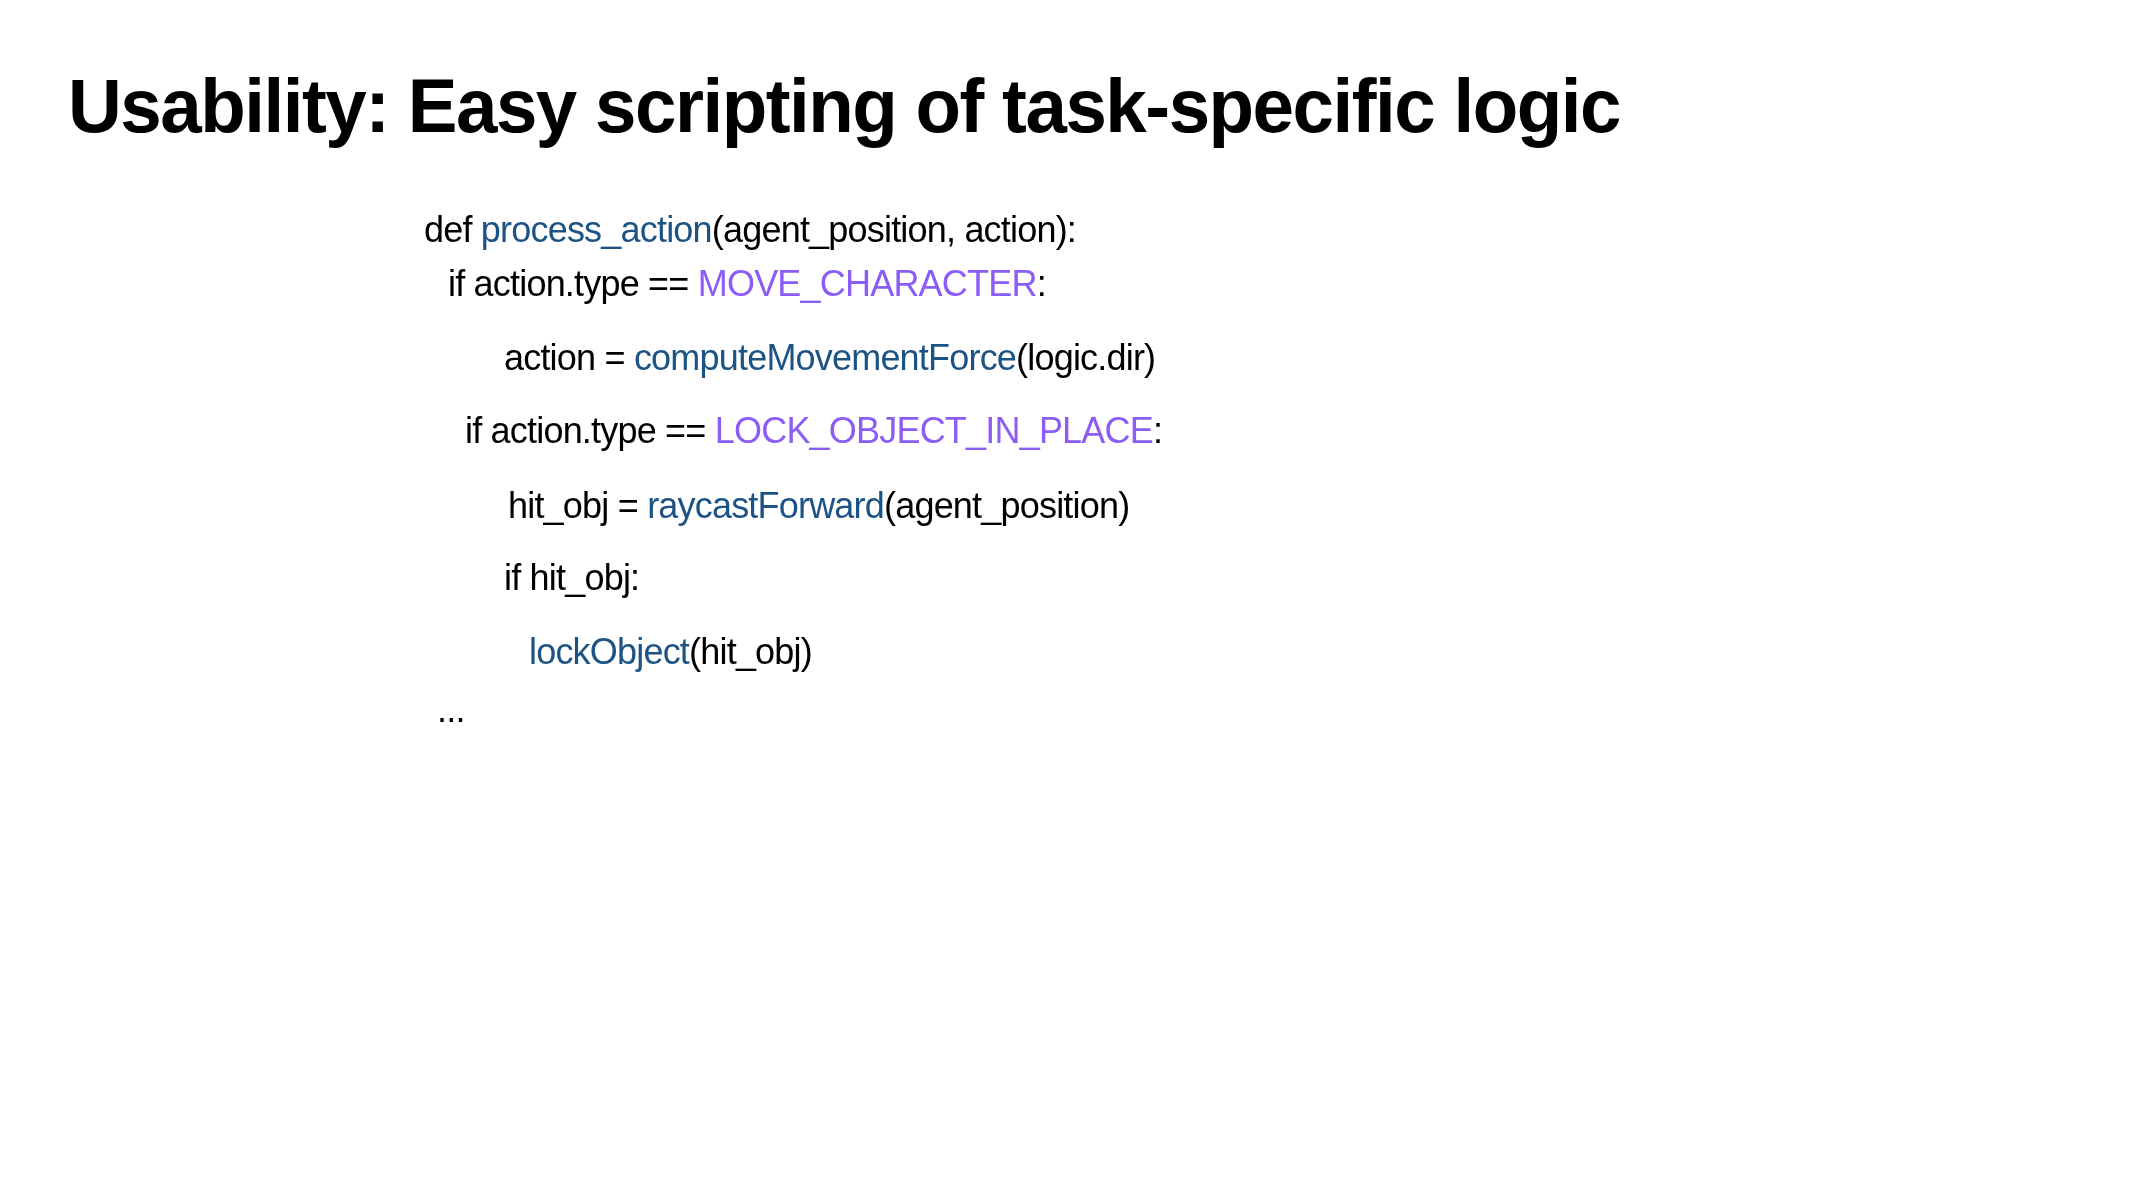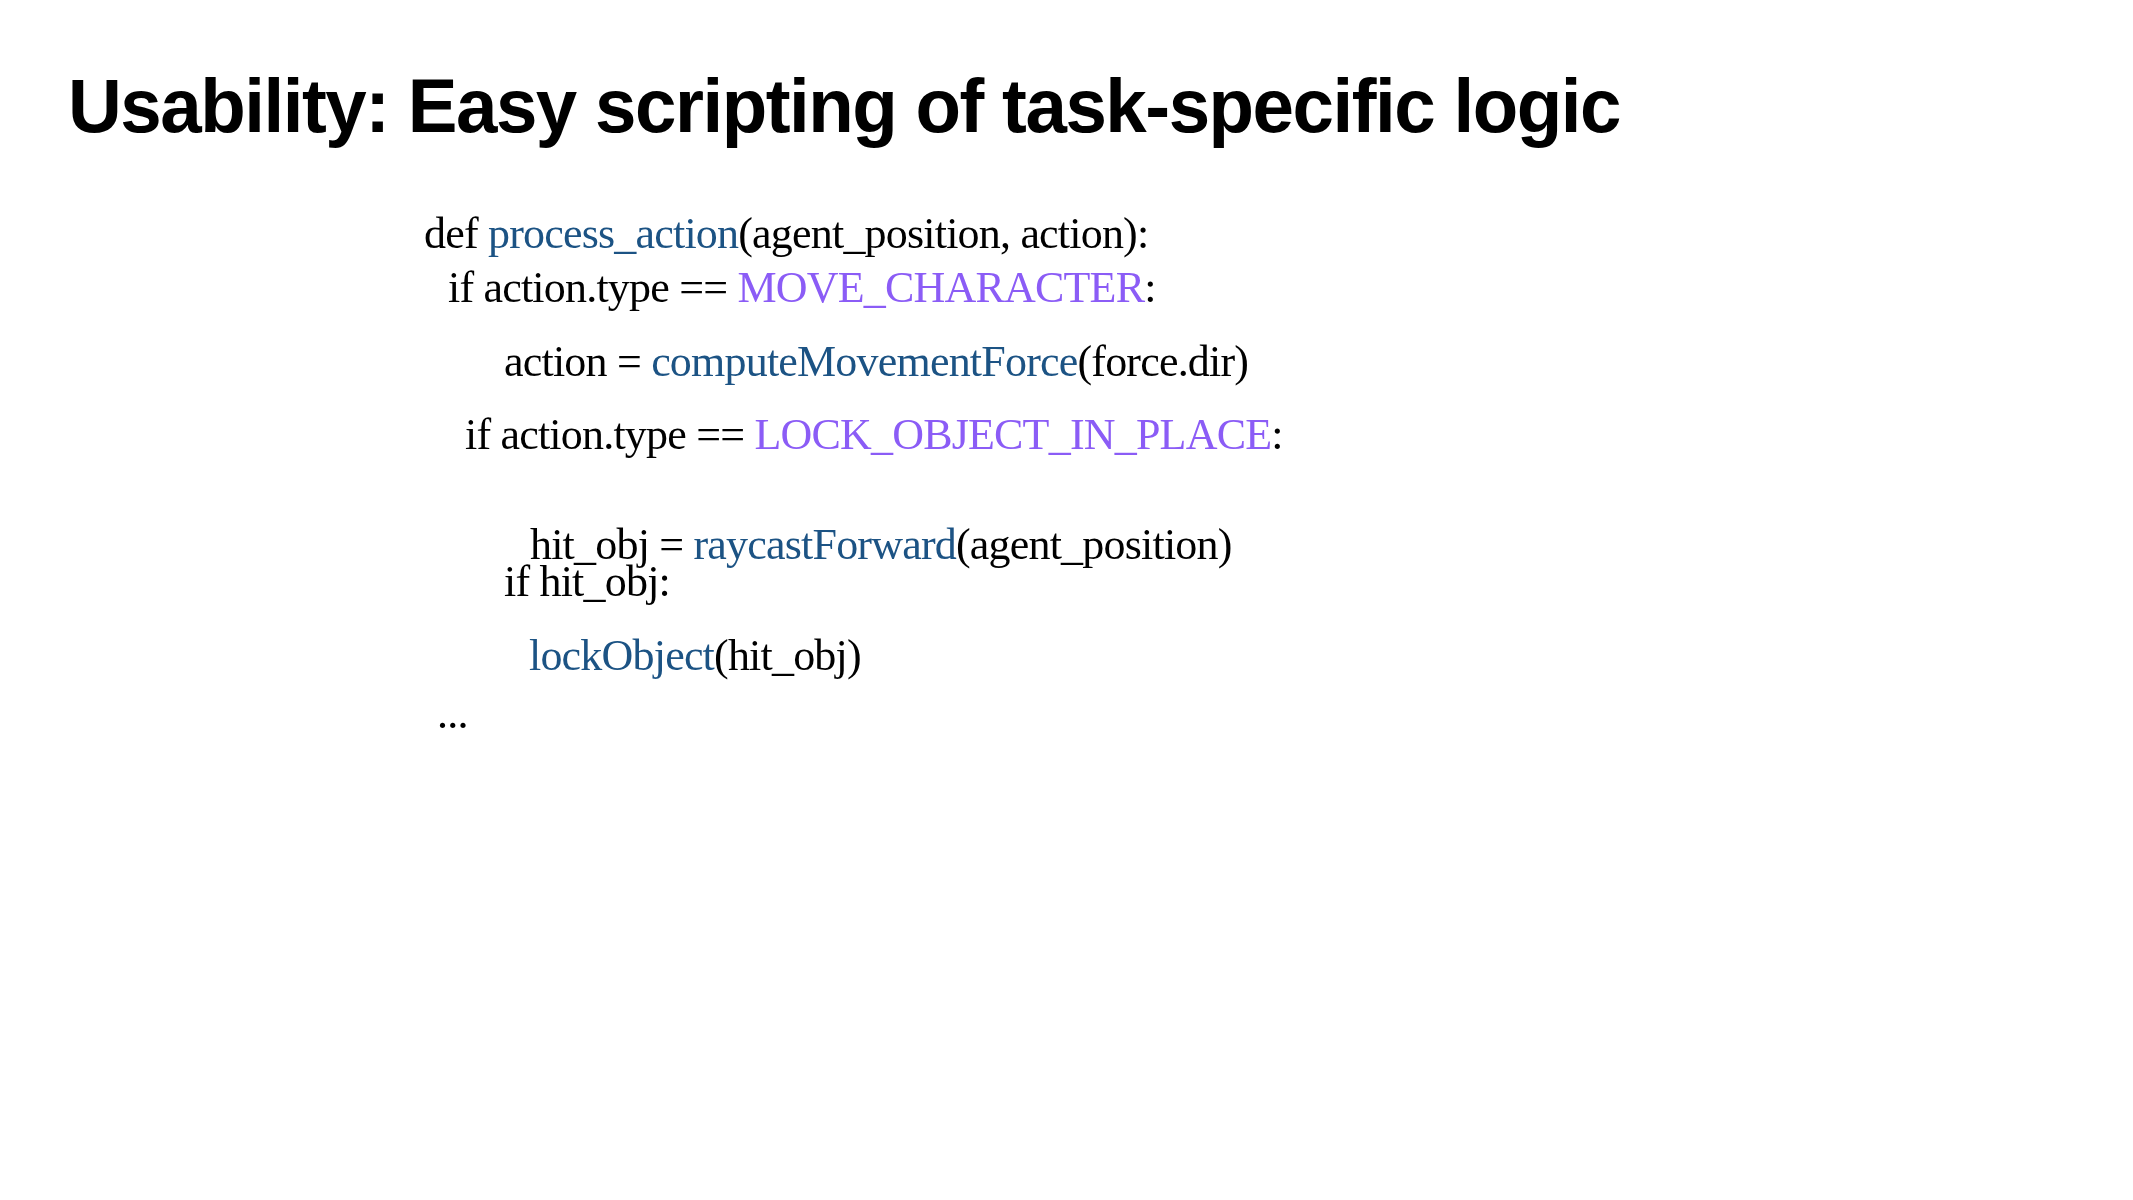--- a/index.html
+++ b/index.html
@@ -4,41 +4,41 @@
 <style>
   html, body { margin: 0; padding: 0; background: #ffffff; }
   body { width: 2133px; height: 1200px; position: relative; overflow: hidden; }
   .title {
     position: absolute; left: 68px; top: 62px;
     font-family: "Liberation Sans", sans-serif; font-weight: bold;
     font-size: 76px; color: #000; letter-spacing: -1.5px; white-space: nowrap;
     transform: scaleX(0.98); transform-origin: left;
   }
   .code-line {
-    position: absolute; font-family: Liberation Serif, serif;
-    font-size: 44px; color: #000; white-space: pre; letter-spacing: -0.8px;
+    position: absolute; font-family: Liberation Sans, sans-serif;
+    font-size: 36px; color: #000; white-space: pre; letter-spacing: -0.8px;
     line-height: 1;
   }
   .fn { color: #1c5384; }
   .const { color: #8b5cf6; }
 </style>
 </head>
 <body>
 
 <div class="title">Usability: Easy scripting of task-specific logic</div>
 
 <div>
   <div class="code-line" style="left:424px; top:212px;"><span>def </span><span class="fn">process_action</span><span>(agent_position, action):</span></div>
 
   <div class="code-line" style="left:448px; top:266px;"><span>if action.type == </span><span class="const">MOVE_CHARACTER</span><span>:</span></div>
 
-  <div class="code-line" style="left:504px; top:340px;"><span>action = </span><span class="fn">computeMovementForce</span><span>(force.dir)</span></div>
+  <div class="code-line" style="left:504px; top:340px;"><span>action = </span><span class="fn">computeMovementForce</span><span>(logic.dir)</span></div>
 
   <div class="code-line" style="left:465px; top:413px;"><span>if action.type == </span><span class="const">LOCK_OBJECT_IN_PLACE</span><span>:</span></div>
 
-  <div class="code-line" style="left:530px; top:488px;margin-top:35px;"><span>hit_obj = </span><span class="fn">raycastForward</span><span>(agent_position)</span></div>
+  <div class="code-line" style="left:508px; top:488px;"><span>hit_obj = </span><span class="fn">raycastForward</span><span>(agent_position)</span></div>
 
   <div class="code-line" style="left:504px; top:560px;"><span>if hit_obj:</span></div>
 
   <div class="code-line" style="left:529px; top:634px;"><span class="fn">lockObject</span><span>(hit_obj)</span></div>
 
   <div class="code-line" style="left:437px; top:692px;"><span>...</span></div>
 </div>
 
 </body></html>

